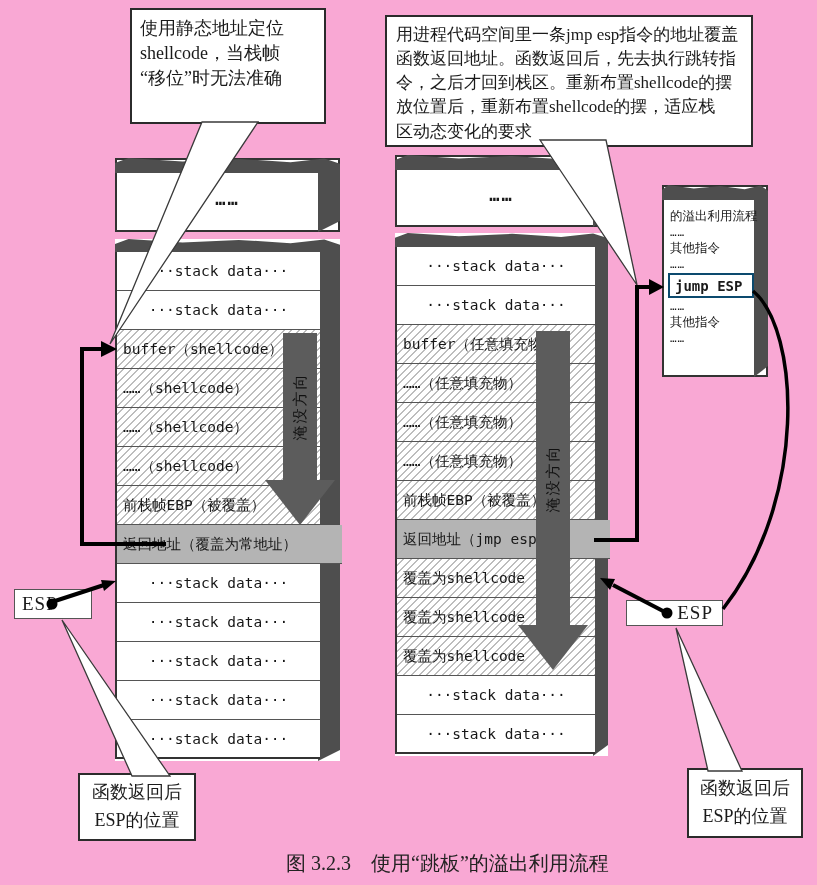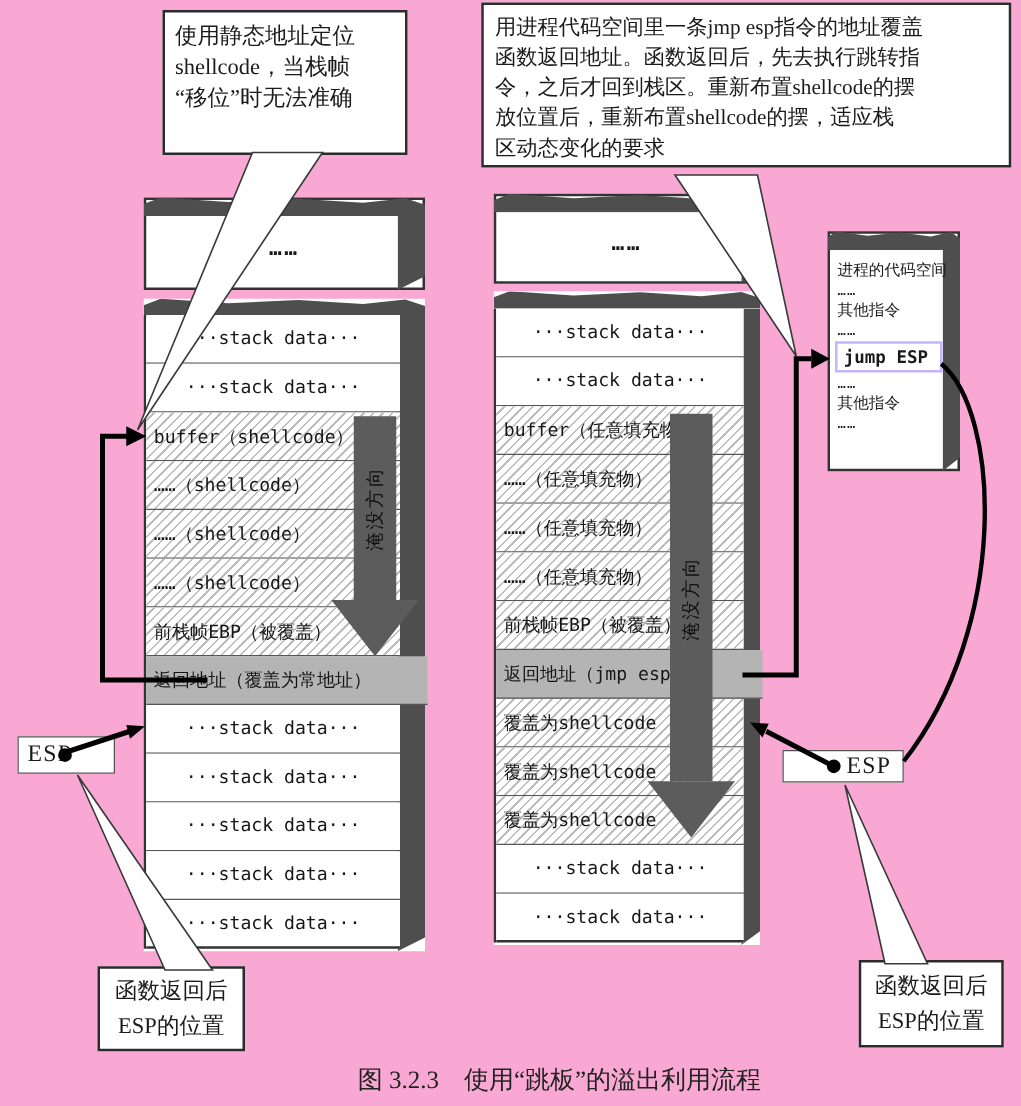--- a/index.html
+++ b/index.html
@@ -9,21 +9,21 @@
     overflow:hidden;
   }
   
   .callout {
     position:absolute; background:#fff; border:2px solid #2b2b2b;
     box-sizing:border-box; z-index:5;
   }
   .callout .c-line { white-space:nowrap; }
   .callout-tl { left:130px; top:8px; width:196px; height:116px;
     padding:6px 8px; font-size:18px; line-height:1.38; }
-  .callout-tr { left:385px; top:2px; width:424px; height:132px;
+  .callout-tr { left:385px; top:15px; width:368px; height:132px;
     padding:6px 9px; font-size:17px; line-height:1.42; }
   .callout-b { text-align:center; font-size:18px; line-height:1.55;
     display:flex; flex-direction:column; justify-content:center; }
   
   .block { position:absolute; background:#fff; border:2px solid #333;
     box-sizing:border-box; z-index:1; }
   .band-top { position:absolute; left:-2px; right:-2px; top:-2px; height:15px;
     background:#4e4e4e; z-index:1;
     clip-path:polygon(0 34%,6% 0,30% 24%,55% 6%,78% 28%,93% 4%,100% 38%,100% 100%,0 100%); }
   .band-right { position:absolute; background:#4e4e4e; z-index:1;
@@ -53,21 +53,21 @@
     border-top:45px solid #5c5c5c; }
   
   .code-space { position:absolute; left:662px; top:185px; width:106px; height:192px;
     background:#fff; border:2px solid #333; box-sizing:border-box; z-index:4; }
   .cs-content { position:absolute; left:0; top:14px; width:92px; padding:6px 0 0 6px;
     z-index:2; }
   .cs-line { font-size:12.5px; line-height:19px; white-space:nowrap; }
   .cs-line.dots { line-height:13px; font-family:"DejaVu Sans Mono",monospace;
     font-size:11px; letter-spacing:1px; }
   .jump-box { margin:2px 0 2px -2px; width:86px; height:25px; background:#fff;
-    border:2px solid #c4b5fd; box-sizing:border-box; display:flex; align-items:center;
+    border:2px solid #0c4a6e; box-sizing:border-box; display:flex; align-items:center;
     padding-left:5px; font-family:"DejaVu Sans Mono","Liberation Mono",monospace;
     font-weight:bold; font-size:14px; position:relative; z-index:3; }
   
   .esp-box { position:absolute; background:#fff; border:1.5px solid #555;
     box-sizing:border-box; display:flex; align-items:center; z-index:5;
     font-size:19px; letter-spacing:1px; }
   .esp-box.lft { padding-left:7px; justify-content:flex-start; }
   .esp-box.rgt { padding-right:9px; justify-content:flex-end; }
   
   .caption { position:absolute; left:0; top:850px; width:100%; text-align:center;
@@ -153,21 +153,21 @@
 
   <div class="flood-shaft" style="left:536px;top:331px;height:294px">
     <span class="flood-label">淹没方向</span>
   </div>
   <div class="flood-head" style="left:518px;top:625px"></div>
 
   <div class="code-space">
     <div class="band-top"></div>
     <div class="band-right" style="right:-2px;top:8px;bottom:-2px;width:14px"></div>
     <div class="cs-content">
-      <div class="cs-line">进程的代码空间</div>
+      <div class="cs-line">的溢出利用流程</div>
       <div class="cs-line dots">……</div>
       <div class="cs-line">其他指令</div>
       <div class="cs-line dots">……</div>
       <div class="jump-box">
         <span>jump ESP</span>
       </div>
       <div class="cs-line dots">……</div>
       <div class="cs-line">其他指令</div>
       <div class="cs-line dots">……</div>
     </div>

